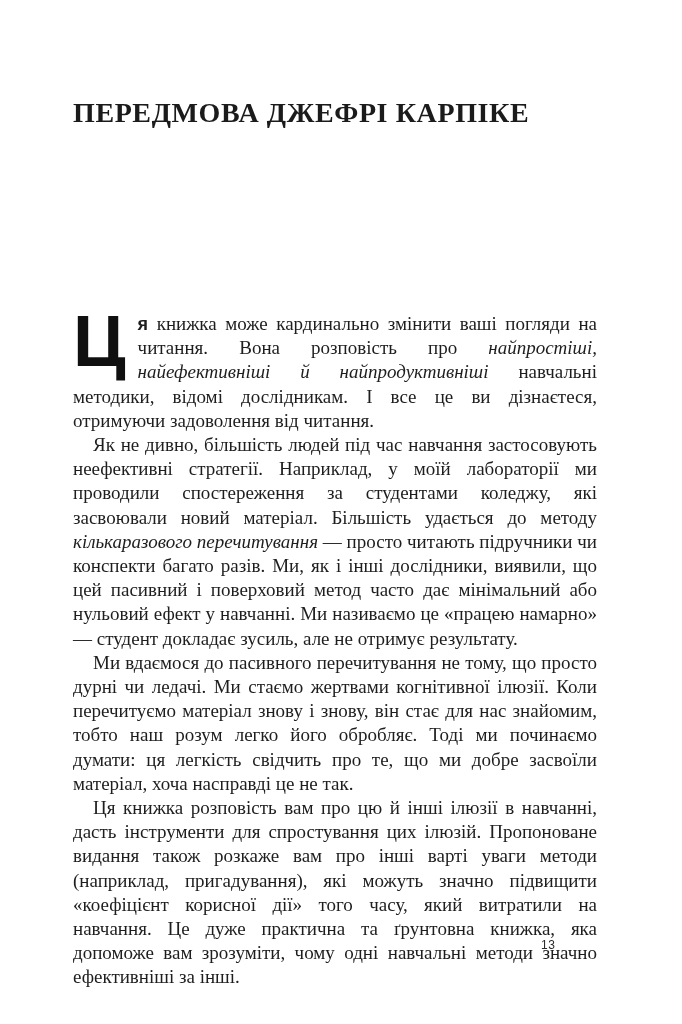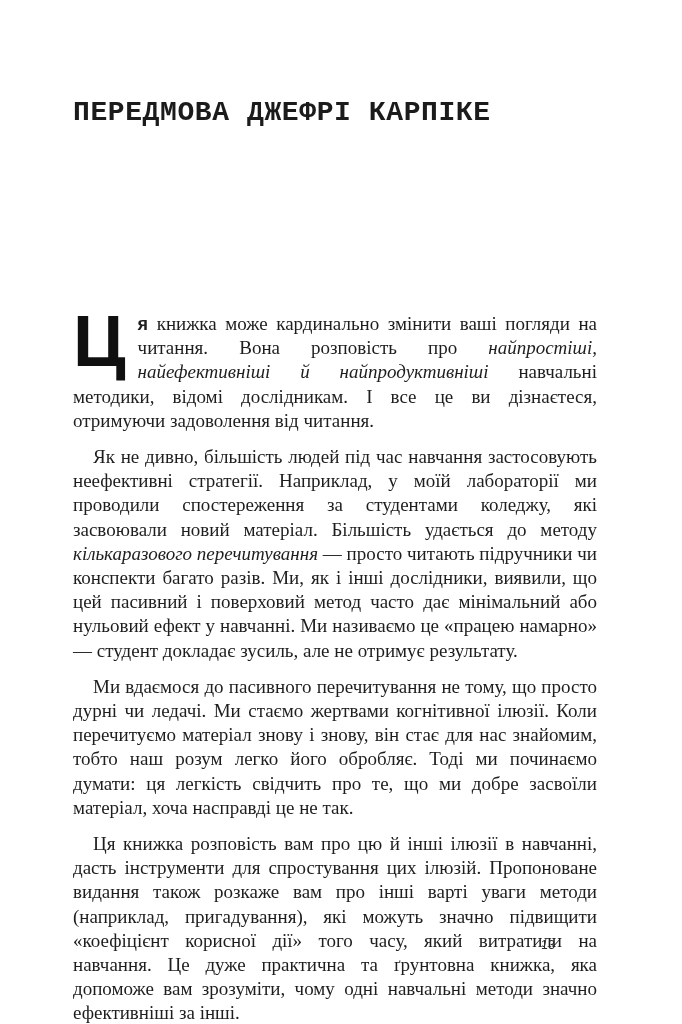--- a/index.html
+++ b/index.html
@@ -13,21 +13,21 @@
     height: 1024px;
     background: #ffffff;
     overflow: hidden;
     font-family: "Liberation Serif", serif;
   }
   .chapter-title {
     position: absolute;
     left: 73px;
     top: 99px;
     margin: 0;
-    font-family: Liberation Mono, monospace;
+    font-family: Liberation Serif, serif;
     font-weight: 700;
     font-size: 28px;
     line-height: 1;
     letter-spacing: 0.6px;
     color: #1b1b1b;
     white-space: nowrap;
   }
   .body-text {
     position: absolute;
     left: 73px;
@@ -38,21 +38,20 @@
     line-height: 24.2px;
     color: #1e1e1e;
     text-align: justify;
   }
   .body-text p {
     margin: 0;
     padding: 0;
   }
   .body-text p.indent {
     text-indent: 20px;
-    margin-top: 12px;
   }
   .dropcap {
     float: left;
     font-family: "Liberation Sans", sans-serif;
     font-weight: 700;
     font-size: 72px;
     line-height: 1;
     margin: -7px 12px 0 0;
     color: #101010;
   }

